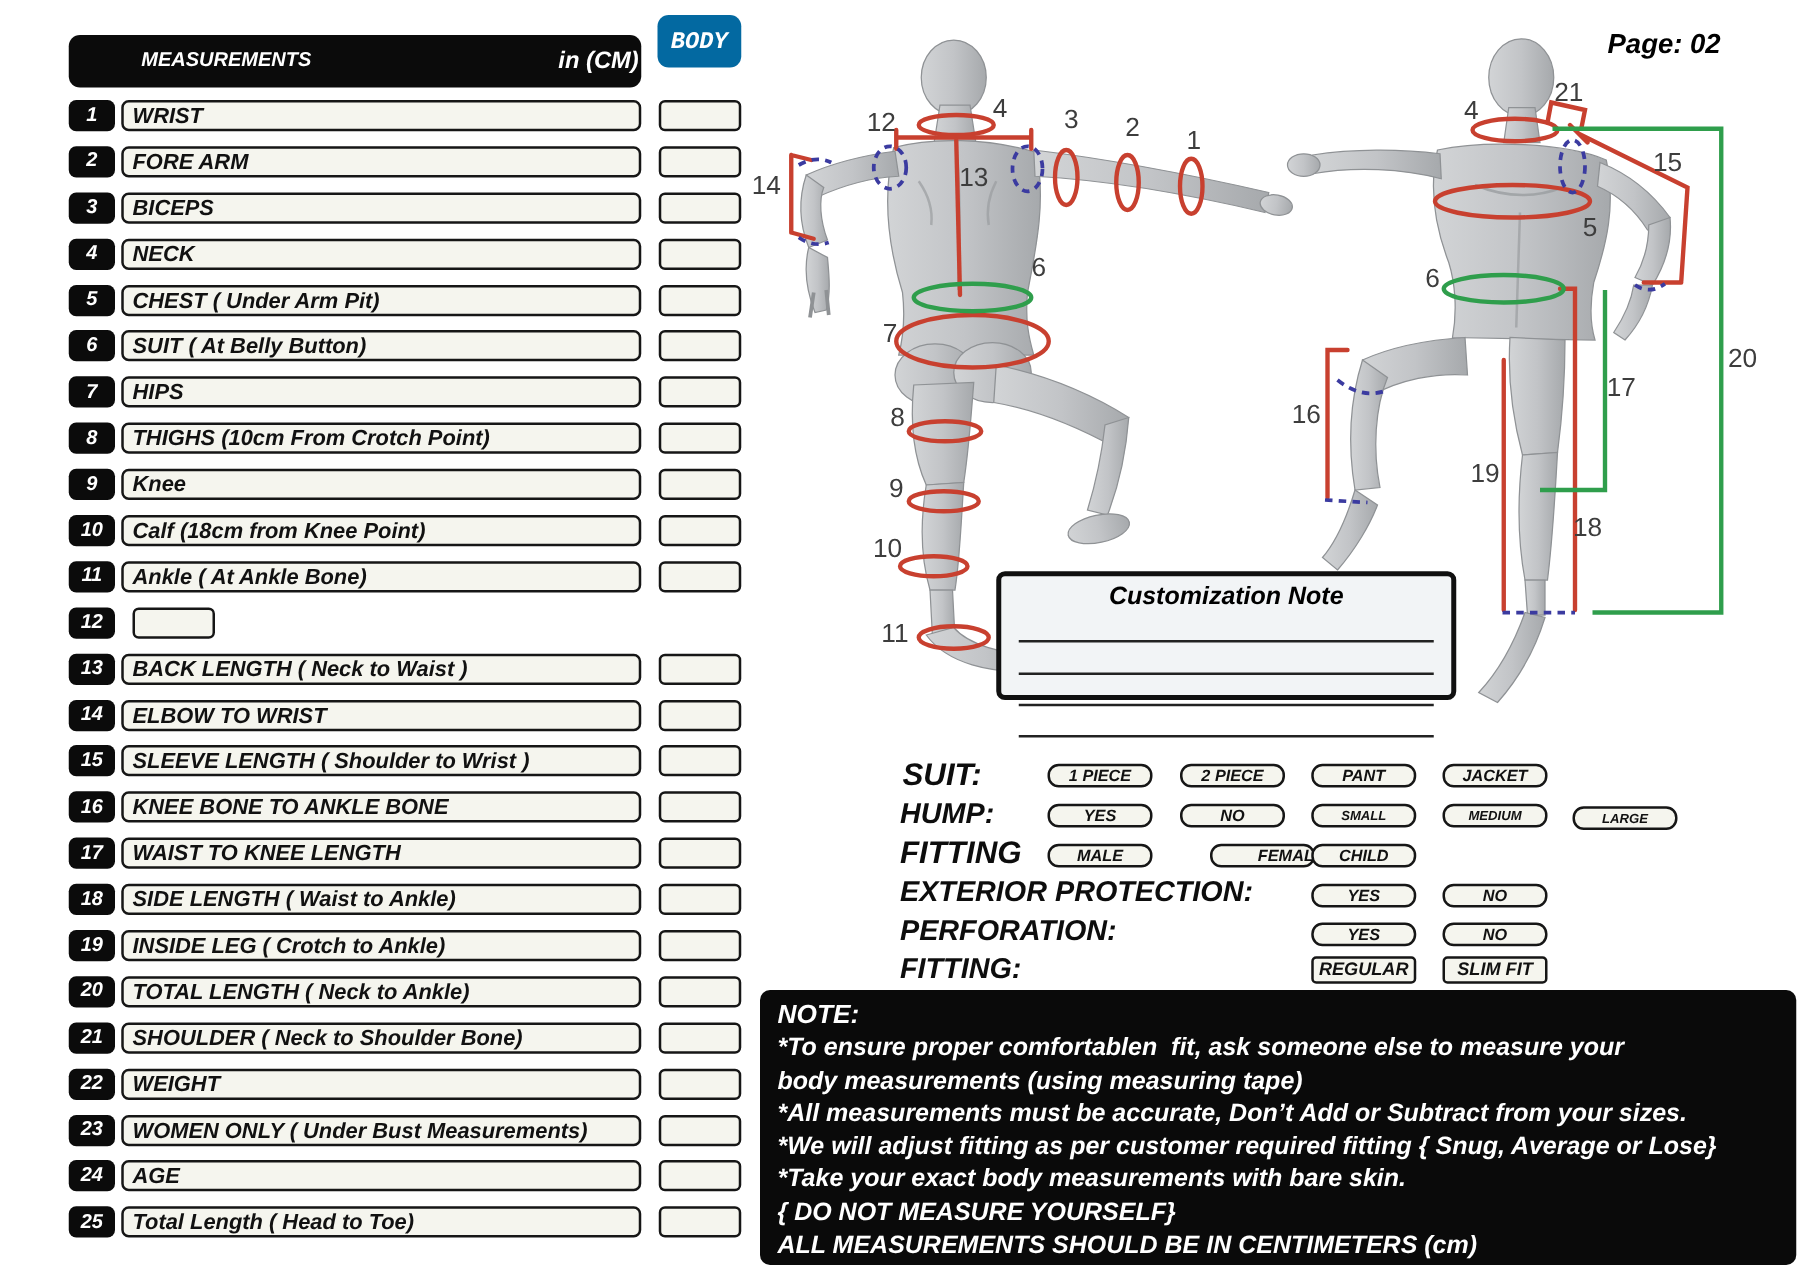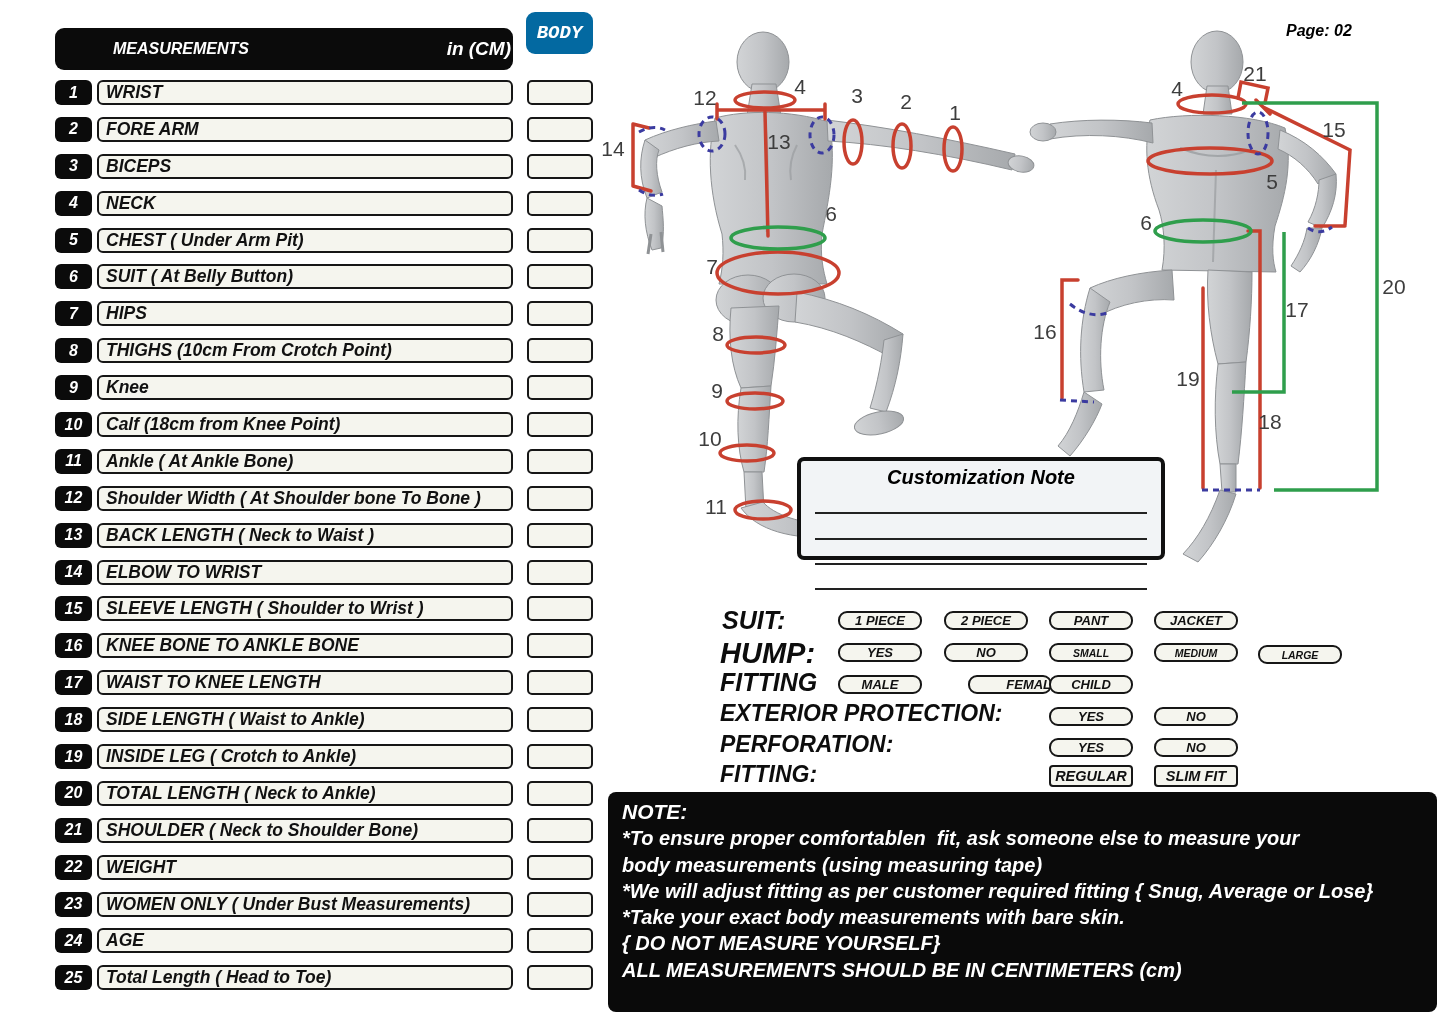--- a/index.html
+++ b/index.html
@@ -14,21 +14,21 @@
     display:flex;align-items:center;justify-content:center;color:#fff;font-size:19px;font-family:Liberation Mono, monospace;}
   .mlist{left:55px;top:80px;display:flex;flex-direction:column;gap:11.9px;}
   .mrow{display:flex;height:25px;}
   .badge{width:37px;background:#0b0b0b;color:#fff;border-radius:6px;display:flex;align-items:center;
     justify-content:center;font-size:16px;font-style:italic;font-weight:bold;}
   .mlabel{margin-left:5px;width:416px;box-sizing:border-box;border:2px solid #161616;border-radius:6px;
     background:#f5f5ee;display:flex;align-items:center;padding-left:7px;font-size:17.5px;
     font-style:italic;font-weight:bold;color:#111;white-space:nowrap;overflow:hidden;}
   .mvalue{margin-left:14px;width:66px;box-sizing:border-box;border:2px solid #161616;border-radius:5px;background:#f5f5ee;}
   
-  .page-label{left:1286px;top:22px;font-size:16px;}
+  .page-label{left:1286px;top:22px;font-size:22px;}
   
   .cust{left:797px;top:457px;width:368px;height:103px;box-sizing:border-box;border:4px solid #101010;
     border-radius:7px;background:#f2f4f6;}
   .cust-title{text-align:center;font-size:20px;margin-top:5px;}
   .cust-line{position:absolute;left:14px;right:14px;border-top:2px solid #222;}
   
   .optlabel{position:absolute;font-style:italic;font-weight:bold;color:#0d0d0d;white-space:nowrap;}
   .opt{position:absolute;width:84px;height:19px;box-sizing:border-box;border:2px solid #161616;border-radius:9px;
     background:#f5f5ee;display:flex;align-items:center;justify-content:center;font-size:13px;
     font-style:italic;font-weight:bold;color:#111;}
@@ -101,21 +101,20 @@
       <div class="mlabel">Calf (18cm from Knee Point)</div>
       <div class="mvalue"></div>
     </div>
   <div class="mrow">
       <div class="badge">11</div>
       <div class="mlabel">Ankle ( At Ankle Bone)</div>
       <div class="mvalue"></div>
     </div>
   <div class="mrow">
       <div class="badge">12</div>
-      <div class="mlabel">Shoulder Width ( At Shoulder bone To Bone )</div>
       <div class="mvalue"></div>
     </div>
   <div class="mrow">
       <div class="badge">13</div>
       <div class="mlabel">BACK LENGTH ( Neck to Waist )</div>
       <div class="mvalue"></div>
     </div>
   <div class="mrow">
       <div class="badge">14</div>
       <div class="mlabel">ELBOW TO WRIST</div>
@@ -314,21 +313,21 @@
   <div class="cust-line" style="top:102px"></div>
   <div class="cust-line" style="top:127px"></div>
 </div>
 
 <div class="optlabel" style="left:722px;top:606px;font-size:25px;">SUIT:</div>
 <div class="opt" style="left:838px;top:611px;">1 PIECE</div>
 <div class="opt" style="left:944px;top:611px;">2 PIECE</div>
 <div class="opt" style="left:1049px;top:611px;">PANT</div>
 <div class="opt" style="left:1154px;top:611px;">JACKET</div>
 
-<div class="optlabel" style="left:720px;top:637px;font-size:29px;">HUMP:</div>
+<div class="optlabel" style="left:720px;top:637px;font-size:23px;">HUMP:</div>
 <div class="opt" style="left:838px;top:643px;">YES</div>
 <div class="opt" style="left:944px;top:643px;">NO</div>
 <div class="opt small-t" style="left:1049px;top:643px;">SMALL</div>
 <div class="opt small-t" style="left:1154px;top:643px;">MEDIUM</div>
 <div class="opt small-t" style="left:1258px;top:645px;">LARGE</div>
 
 <div class="optlabel" style="left:720px;top:668px;font-size:25px;">FITTING</div>
 <div class="opt" style="left:838px;top:675px;">MALE</div>
 <div class="opt" style="left:968px;top:675px;padding-left:46px;">FEMALE</div>
 <div class="opt" style="left:1049px;top:675px;">CHILD</div>
@@ -342,17 +341,18 @@
 <div class="opt" style="left:1154px;top:738px;">NO</div>
 
 <div class="optlabel" style="left:720px;top:761px;font-size:23px;">FITTING:</div>
 <div class="opt sq" style="left:1049px;top:765px;">REGULAR</div>
 <div class="opt sq" style="left:1154px;top:765px;">SLIM FIT</div>
 
 <div class="abs notebox">
   <div class="note-line" style="font-size:21px;">NOTE:</div>
   <div class="note-line">*To ensure proper comfortablen  fit, ask someone else to measure your</div>
   <div class="note-line">body measurements (using measuring tape)</div>
+  <div class="note-line">*All measurements must be accurate, Don’t Add or Subtract from your sizes.</div>
   <div class="note-line">*We will adjust fitting as per customer required fitting { Snug, Average or Lose}</div>
   <div class="note-line">*Take your exact body measurements with bare skin.</div>
   <div class="note-line">{ DO NOT MEASURE YOURSELF}</div>
   <div class="note-line">ALL MEASUREMENTS SHOULD BE IN CENTIMETERS (cm)</div>
 </div>
 
 </body></html>

